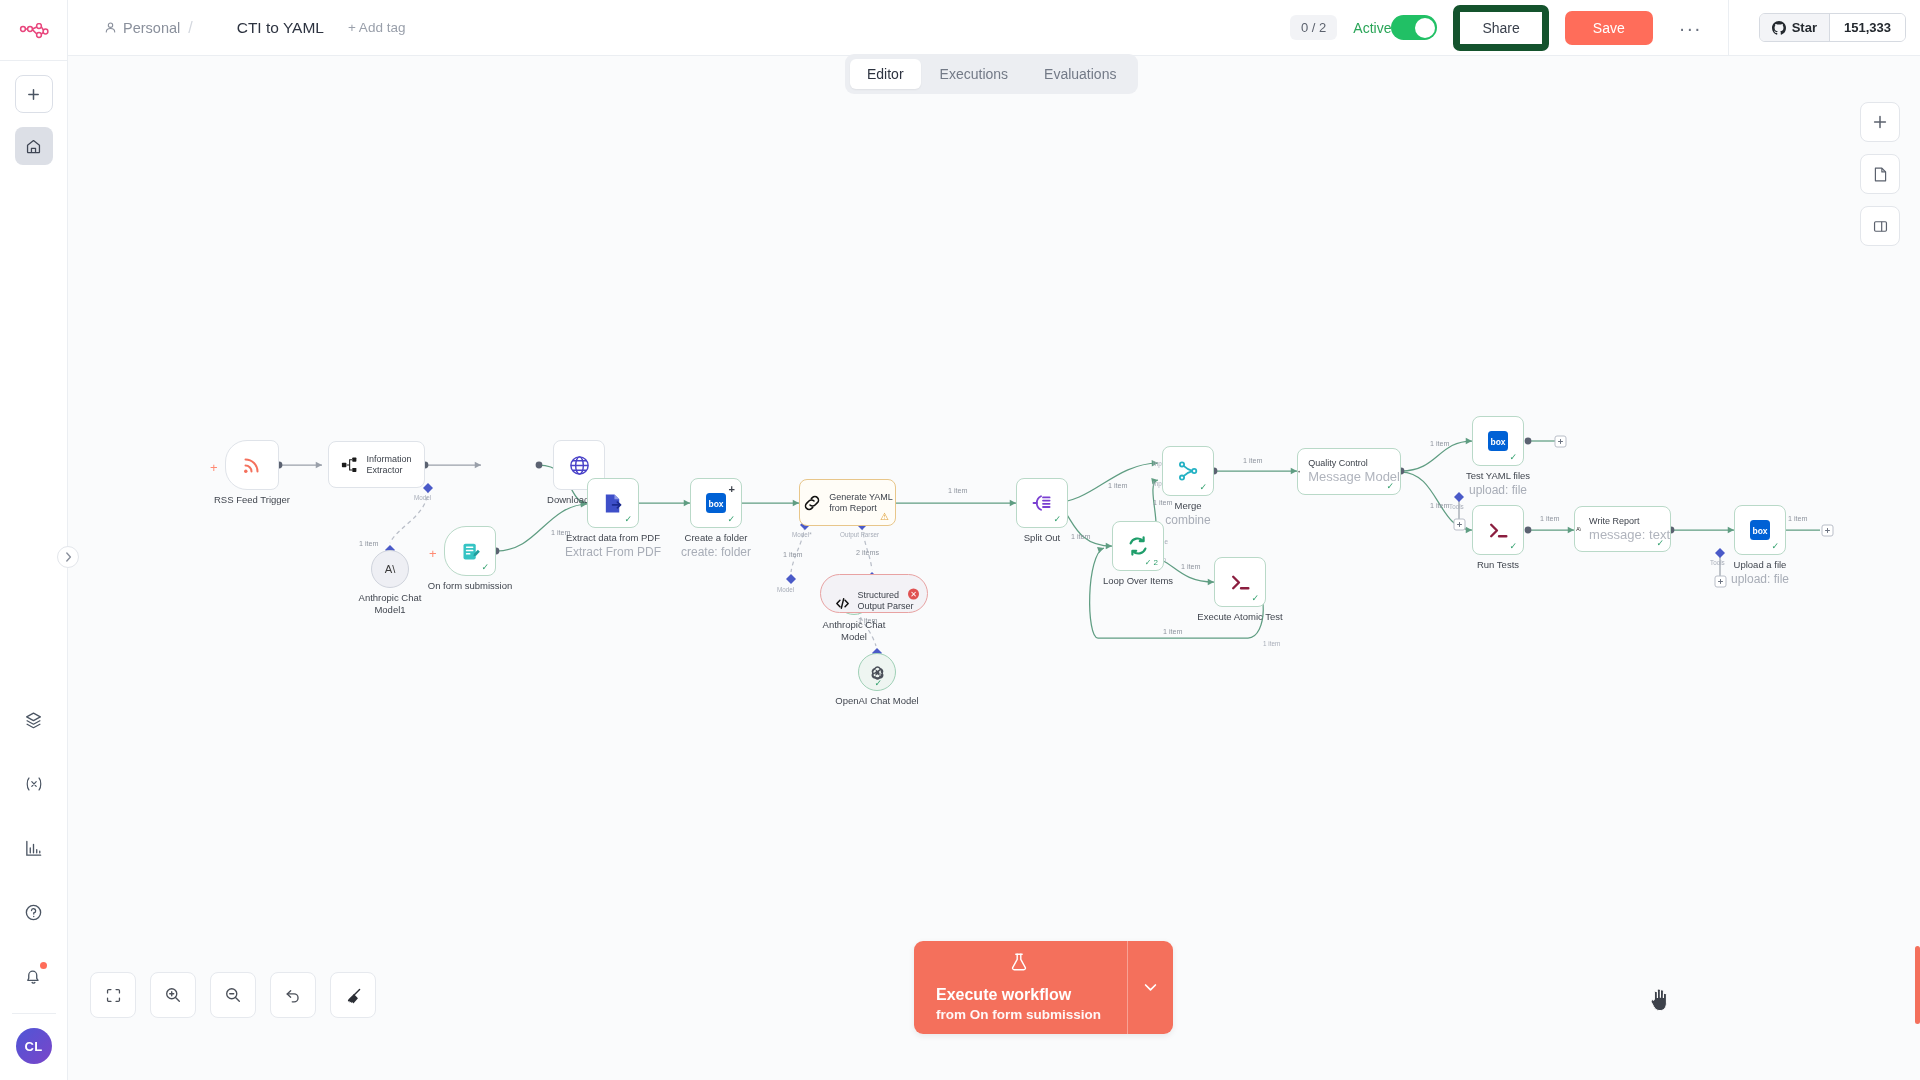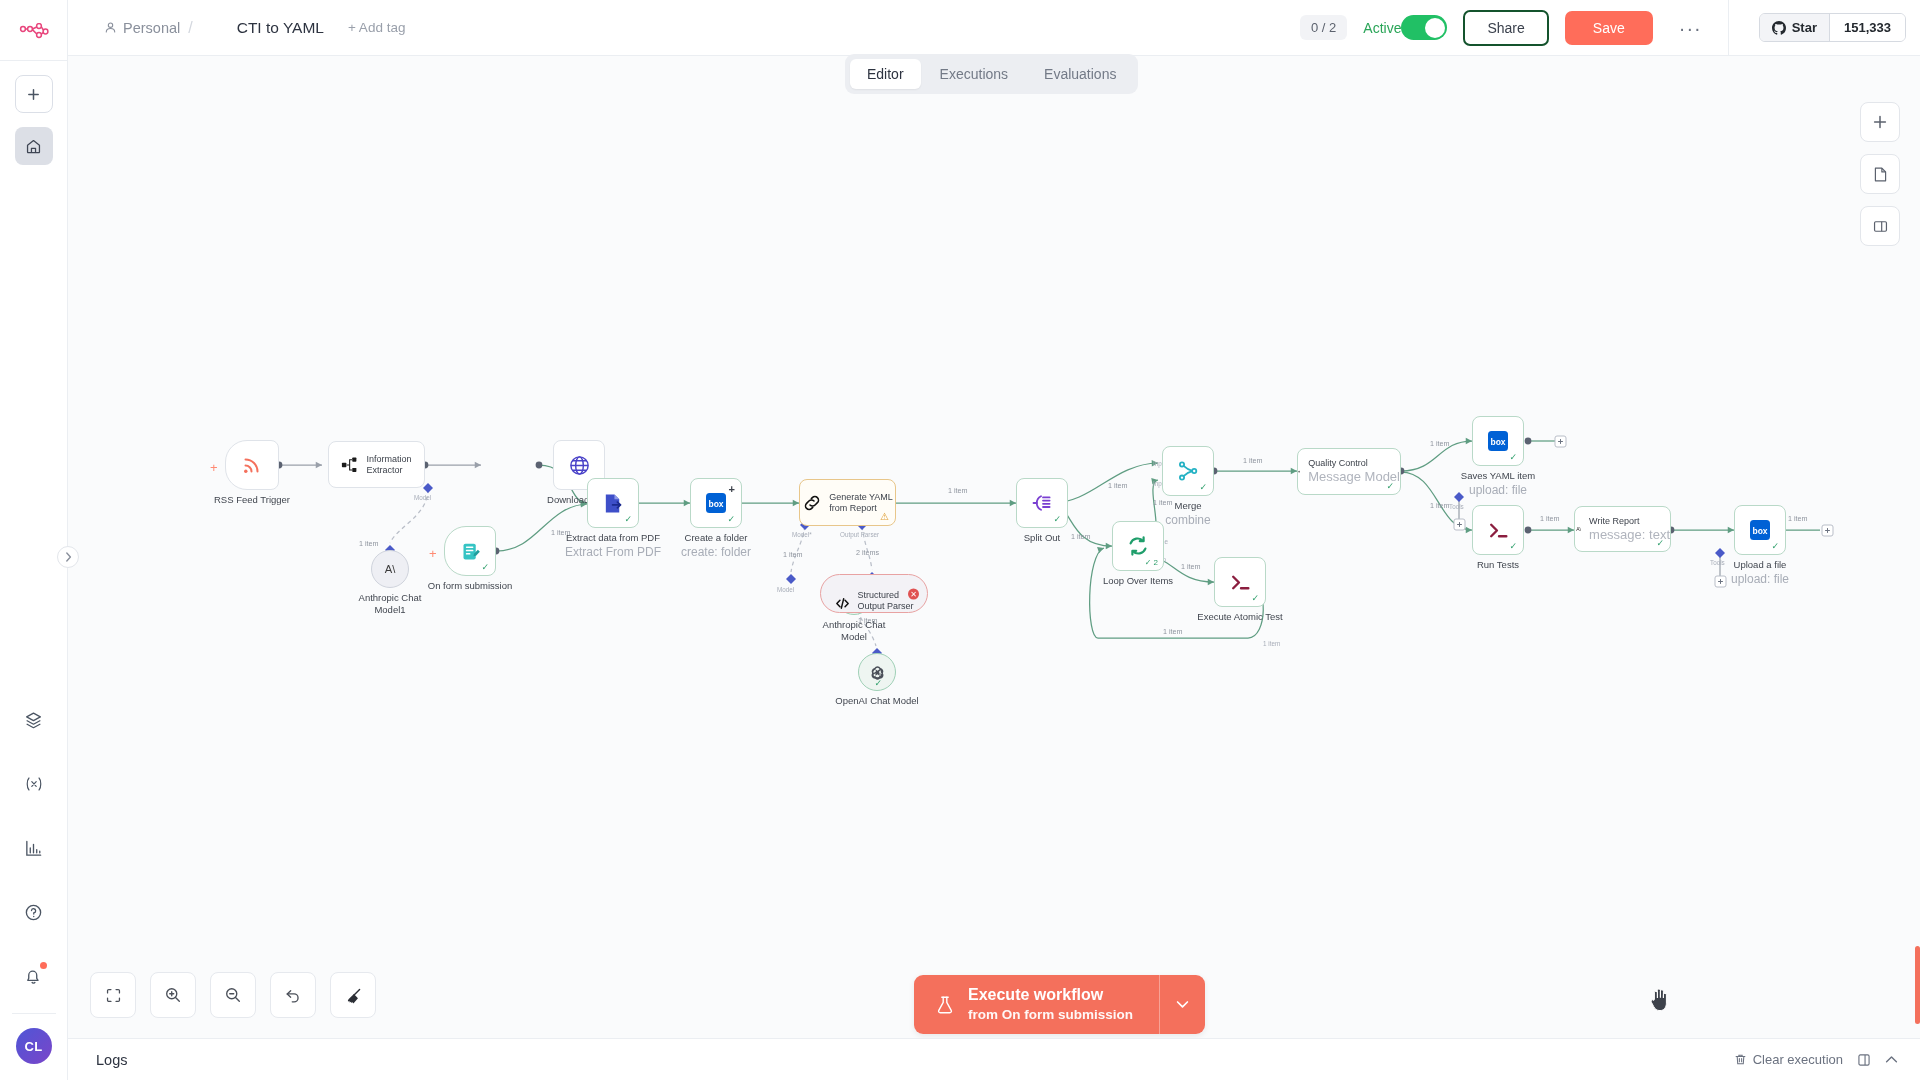--- a/index.html
+++ b/index.html
@@ -70,21 +70,21 @@
   .active-label { color: #2aa558; font-size: 14px; }
   .toggle {
     width: 46px; height: 25px; border-radius: 13px; background: #21c065;
     position: relative; cursor: pointer;
   }
   .toggle .knob {
     position: absolute; top: 2.5px; right: 2.5px; width: 20px; height: 20px;
     border-radius: 50%; background: #fff;
   }
   .btn-share {
-    border: 2px solid #14532d; background: #fff; color: #3a404c;
+    border: 7px solid #14532d; background: #fff; color: #3a404c;
     border-radius: 7px; padding: 8px 22px; font-size: 14px; cursor: pointer;
   }
   .btn-save {
     background: #ff6d5a; color: #fff; border: none;
     border-radius: 7px; padding: 9px 28px; font-size: 14px; cursor: pointer;
   }
   .btn-dots { color: #6b7280; font-size: 20px; cursor: pointer; padding: 0 10px;
      letter-spacing:1px; line-height:1; }
   .tb-sep { width: 1px; height: 56px; background: #ebeef2; }
   .gh-star {
@@ -161,21 +161,21 @@
     color: #4b5059; cursor: pointer;
   }
 
   
   .exec-wrap {
     position: absolute; left: 846px; bottom: 46px; display: flex; z-index: 25;
     border-radius: 9px; overflow: hidden; box-shadow: 0 2px 6px rgba(0,0,0,.08);
   }
   .exec-main {
     background: #f4705c; color: #fff; display: flex; align-items: center; gap: 14px;
-    padding: 11px 26px 11px 22px; cursor: pointer;
+    padding: 11px 26px 11px 22px; cursor: pointer; flex-direction: column;
   }
   .exec-txt1 { font-size: 16px; font-weight: 700; line-height: 1.15; }
   .exec-txt2 { font-size: 13.5px; font-weight: 700; opacity: .95; line-height: 1.2; }
   .exec-arrow {
     background: #f4705c; color: #fff; width: 46px;
     display: flex; align-items: center; justify-content: center;
     border-left: 1px solid rgba(255,255,255,.35); cursor: pointer; font-size: 13px;
   }
 
   
@@ -637,21 +637,21 @@
       <span class="tick">✓</span>
     </div>
 
     <div class="node" style="left:1404px;top:360px;width:52px;height:50px;">
       <svg width="24" height="24" viewBox="0 0 24 24">
         <rect x="2" y="2" width="20" height="20" rx="3.5" fill="#0061d5"></rect>
         <text x="12" y="15.5" font-size="8.5" font-family="Liberation Sans, sans-serif" font-weight="700" fill="#fff" text-anchor="middle">box</text>
         </svg>
       <span class="tick">✓</span>
       <span class="node-label">
-        <span>Saves YAML item</span>
+        <span>Test YAML files</span>
         <span class="node-sub">upload: file</span></span>
     </div>
 
     <div class="node" style="left:1404px;top:449px;width:52px;height:50px;">
       <svg width="25" height="25" viewBox="0 0 24 24" fill="none" stroke="#8b1e3f" stroke-width="2.3" stroke-linecap="round" stroke-linejoin="round">
         <path d="M5 6.5L10.5 12 5 17.5M12.5 17.5h7"></path>
         </svg>
       <span class="tick">✓</span>
       <span class="node-label">Run Tests</span>
     </div>
@@ -753,36 +753,14 @@
 
     <div class="hand-cursor">
       <svg width="24" height="28" viewBox="0 0 24 28">
         <path d="M6.4 13.4V6.8a1.5 1.5 0 0 1 3 0v5.2V4.4a1.5 1.5 0 1 1 3 0v7.2V5.2a1.5 1.5 0 1 1 3 0v6.8V8.8a1.5 1.5 0 1 1 3 0v8.4c0 4.2-2.6 7.4-6.4 7.4-3.4 0-5-1.6-6.4-4.2l-2.2-4.2a1.5 1.5 0 0 1 2.4-1.8Z" fill="#3d424b" stroke="#ffffff" stroke-width="1"></path>
         </svg>
     </div>
 
     <div class="scroll-nub"></div>
   </div>
 
-  <div class="logsbar">
-    <span class="logs-title">Logs</span>
-    <span class="logs-right">
-      <span class="logs-clear">
-        <svg width="13" height="13" viewBox="0 0 16 16" fill="none" stroke="#6b7280" stroke-width="1.3" stroke-linecap="round">
-          <path d="M2.6 4.2h10.8M6 4.2V2.8h4v1.4M3.9 4.2l.7 9h6.8l.7-9M6.6 6.8v4M9.4 6.8v4"></path>
-          </svg>
-        <span>Clear execution</span>
-      </span>
-      <span class="logs-icon">
-        <svg width="14" height="14" viewBox="0 0 16 16" fill="none" stroke="#6b7280" stroke-width="1.3" stroke-linejoin="round">
-          <rect x="2.2" y="2.2" width="11.6" height="11.6" rx="1.6"></rect>
-            <path d="M9.2 2.2v11.6"></path>
-          </svg>
-      </span>
-      <span class="logs-icon">
-        <svg width="13" height="9" viewBox="0 0 13 9" fill="none" stroke="#6b7280" stroke-width="1.4" stroke-linecap="round" stroke-linejoin="round">
-            <path d="M1.6 6.8 6.5 2l4.9 4.8"></path>
-          </svg>
-      </span>
-    </span>
-  </div>
 
 </div>
 
 </body></html>

